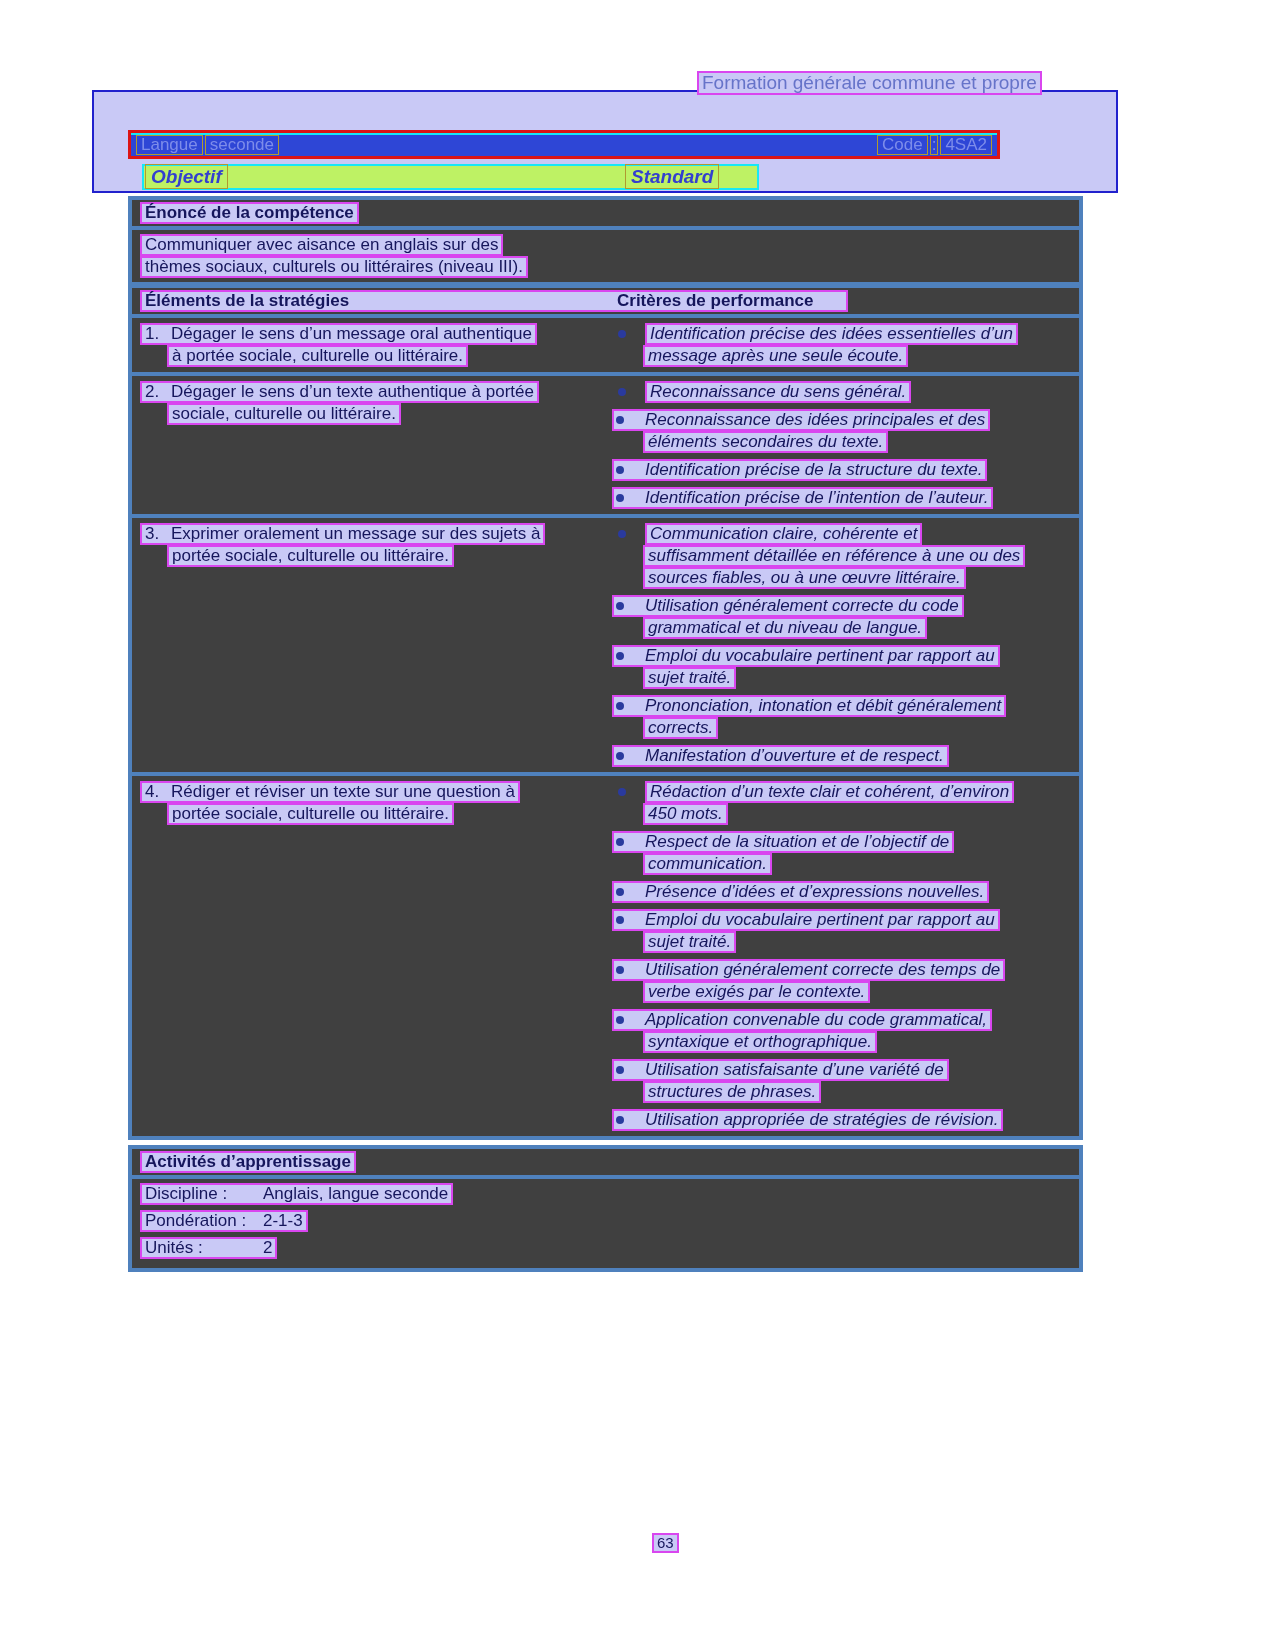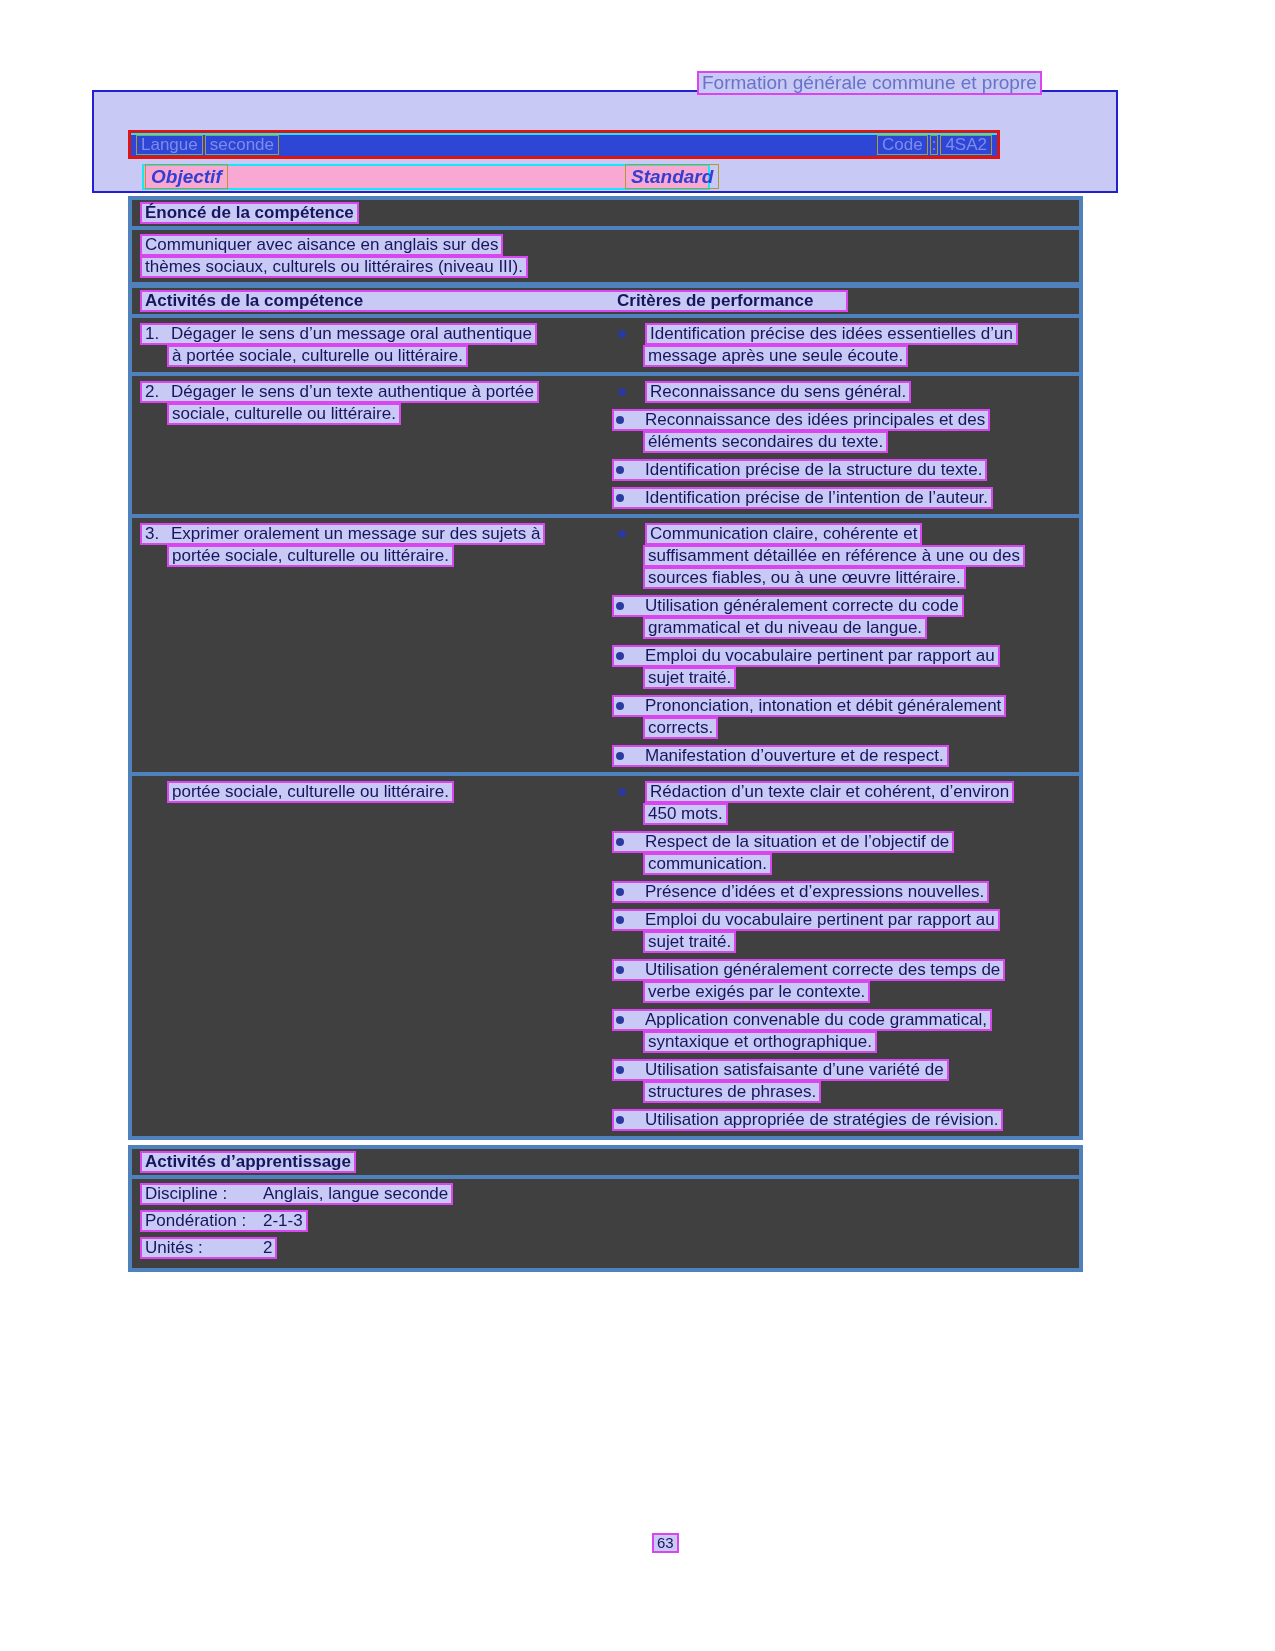--- a/index.html
+++ b/index.html
@@ -24,41 +24,41 @@
   .dot.in { position:absolute; left:2px; top:5px; }
 
   
   .tbl { position:absolute; left:128px; width:955px; border:4px solid #4f81bd; background:#404040; box-sizing:border-box; }
   .sep { height:4px; background:#4f81bd; }
   .thead { padding:2px 0 2px 8px; height:26px; box-sizing:border-box; }
   .tbody { padding:4px 0 4px 8px; }
   .rowitem { display:flex; padding:5px 0 5px 8px; }
   .rowitem + .rowitem { border-top:4px solid #4f81bd; }
   .col-left { flex:0 0 472px; }
-  .col-right { flex:1; }
+  .col-right { flex:1;font-style:italic; }
   .crit { margin-bottom:6px; }
   .crit:last-child { margin-bottom:0; }
 
   
   .bandwrap { padding:2px 0 2px 8px; }
   .hl.band { display:block; width:708px; position:relative; font-weight:700; }
   .criteres-pos { position:absolute; left:475px; top:0; }
 
   
   .hblock { position:absolute; left:92px; top:90px; width:1026px; height:103px;
     background:#c9c9f6; border:2px solid #2121cd; box-sizing:border-box; }
   .banner { position:absolute; left:34px; top:38px; width:872px; height:29px;
     background:#2e46d6; border:3px solid #dc1414; box-sizing:border-box;
     display:flex; align-items:center; justify-content:space-between; padding:0 5px; }
   .banner::before { content:""; position:absolute; left:0; right:0; top:0; height:2px; background:#17e7f7; }
   .bgroup { display:flex; gap:2px; align-items:center; position:relative; }
   .wbox { border:1px solid #b09a30; color:#7d8cea; font-size:17px; line-height:18px; padding:0 4px; white-space:nowrap; }
   .wbox.narrow { padding:0 1px; }
-  .obj-band { position:absolute; left:48px; top:72px; width:568px; height:26px;
-    background:#f9a8d4; border:2px solid #17e7f7; box-sizing:border-box; }
+  .obj-band { position:absolute; left:48px; top:72px; width:617px; height:26px;
+    background:#bef264; border:2px solid #17e7f7; box-sizing:border-box; }
   .head2 { position:absolute; top:-2px; border:1px solid #b09a30; color:#3340cf;
     font-style:italic; font-weight:700; font-size:19px; line-height:23px; padding:0 5px; white-space:nowrap; }
   .head2.objpos { left:1px; }
   .head2.stdpos { left:481px; }
 
   .note { position:absolute; left:697px; top:71px; z-index:2; }
   .note .hl { font-size:19px; line-height:20px; color:#6673c9; }
 
   .pageno { position:absolute; left:624px; top:1533px;padding-left:28px; }
   .pageno .hl { font-size:15px; line-height:16px; }
@@ -104,21 +104,21 @@
       </div>
       <div class="line">
         <span class="hl">thèmes sociaux, culturels ou littéraires (niveau III).</span>
       </div>
     </div>
   </div>
 
   <div class="tbl" style="top:284px;">
     <div class="bandwrap">
       <div class="hl band">
-        <span>Activités de la compétence</span>
+        <span>Éléments de la stratégies</span>
         <span class="criteres-pos">Critères de performance</span>
       </div>
     </div>
     <div class="sep"></div>
     <div id="competence-rows">
         <div class="rowitem">
           <div class="col-left">
             <div class="line"><span class="hl"><span class="num">1.</span>Dégager le sens d’un message oral authentique</span></div>
             <div class="line indent"><span class="hl">à portée sociale, culturelle ou littéraire.</span></div>
           </div>
@@ -173,20 +173,21 @@
               <div class="line"><span class="hl withdot"><span class="dot in"></span>Prononciation, intonation et débit généralement</span></div>
               <div class="line cont"><span class="hl">corrects.</span></div>
             </div>
             <div class="crit">
               <div class="line"><span class="hl withdot"><span class="dot in"></span>Manifestation d’ouverture et de respect.</span></div>
             </div>
           </div>
         </div>
         <div class="rowitem">
           <div class="col-left">
+            <div class="line"><span class="hl"><span class="num">4.</span>Rédiger et réviser un texte sur une question à</span></div>
             <div class="line indent"><span class="hl">portée sociale, culturelle ou littéraire.</span></div>
           </div>
           <div class="col-right">
             <div class="crit">
               <div class="line"><span class="dot out"></span><span class="hl">Rédaction d’un texte clair et cohérent, d’environ</span></div>
               <div class="line cont"><span class="hl">450 mots.</span></div>
             </div>
             <div class="crit">
               <div class="line"><span class="hl withdot"><span class="dot in"></span>Respect de la situation et de l’objectif de</span></div>
               <div class="line cont"><span class="hl">communication.</span></div>

